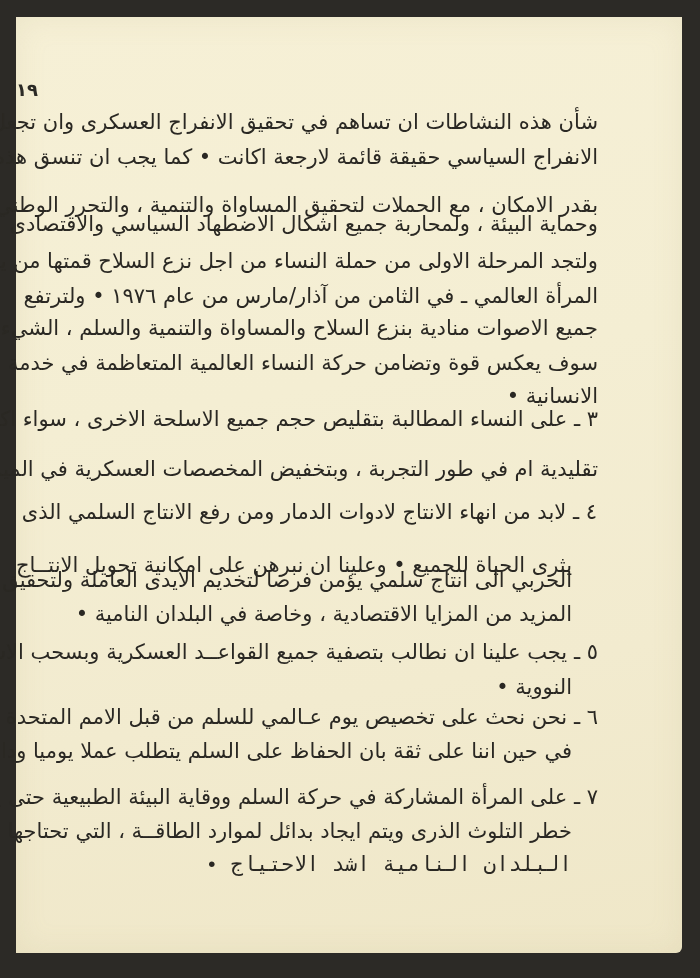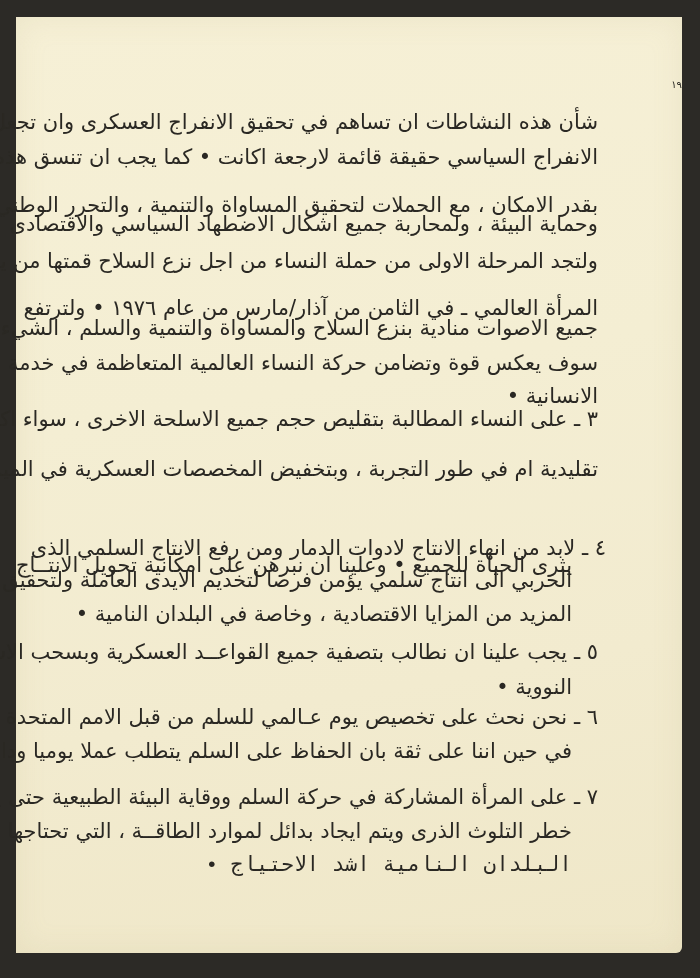--- a/index.html
+++ b/index.html
@@ -14,23 +14,24 @@
     position: absolute;
     left: 16px; top: 17px;
     width: 666px; height: 936px;
     background: linear-gradient(170deg, #f6f0d6 0%, #f4eed3 40%, #f2ebcf 70%, #efe7c8 100%);
     border-bottom-right-radius: 6px;
     box-shadow: inset 0 0 30px rgba(180,165,120,0.15);
   }
   .page-number {
     position: absolute;
     left: 0; right: 0; top: 62px;
-    text-align: right;
-    font-size: 10px;
+    text-align: left;
+    font-size: 18px;
     color: #2b2a25;
+    font-weight: bold;
   }
   .line {
     position: absolute;
     direction: rtl;
     text-align: right;
     font-size: 21px;
     color: #2a2823;
     white-space: nowrap;
     letter-spacing: 0.2px;
   }
@@ -39,27 +40,27 @@
 <body>
 
 <div class="page">
   <div class="page-number">١٩</div>
   <div id="lines">
       <div class="line" style="top: 93px; right: 84px;">شأن هذه النشاطات ان تساهم في تحقيق الانفراج العسكرى وان تجعل من</div>
       <div class="line" style="top: 128px; right: 84px;">الانفراج السياسي حقيقة قائمة لارجعة اكانت • كما يجب ان تنسق هذه النشاطات</div>
       <div class="line" style="top: 176px; right: 84px; text-align: center;">بقدر الامكان ، مع الحملات لتحقيق المساواة والتنمية ، والتحرر الوطني ،</div>
       <div class="line" style="top: 195px; right: 84px;">وحماية البيئة ، ولمحاربة جميع اشكال الاضطهاد السياسي والاقتصادى •</div>
       <div class="line" style="top: 232px; right: 84px;">ولتجد المرحلة الاولى من حملة النساء من اجل نزع السلاح قمتها من يوم</div>
-      <div class="line" style="top: 279px; right: 84px;">المرأة العالمي ـ في الثامن من آذار/مارس من عام ١٩٧٦ • ولترتفع</div>
+      <div class="line" style="top: 267px; right: 84px;">المرأة العالمي ـ في الثامن من آذار/مارس من عام ١٩٧٦ • ولترتفع</div>
       <div class="line" style="top: 299px; right: 84px;">جميع الاصوات منادية بنزع السلاح والمساواة والتنمية والسلم ، الشيء الذى</div>
       <div class="line" style="top: 334px; right: 84px;">سوف يعكس قوة وتضامن حركة النساء العالمية المتعاظمة في خدمة بقــاء</div>
       <div class="line" style="top: 367px; right: 84px; margin-left: 10px;">الانسانية •</div>
       <div class="line" style="top: 390px; right: 84px;">٣ ـ على النساء المطالبة بتقليص حجم جميع الاسلحة الاخرى ، سواء اكانت</div>
       <div class="line" style="top: 440px; right: 84px;">تقليدية ام في طور التجربة ، وبتخفيض المخصصات العسكرية في الميزانيات</div>
-      <div class="line" style="top: 483px; right: 76px; margin-top: 36px;">٤ ـ لابد من انهاء الانتاج لادوات الدمار ومن رفع الانتاج السلمي الذى</div>
+      <div class="line" style="top: 483px; right: 85px;">٤ ـ لابد من انهاء الانتاج لادوات الدمار ومن رفع الانتاج السلمي الذى</div>
       <div class="line" style="top: 518px; right: 110px; margin-top: 18px;">يثرى الحياة للجميع • وعلينا ان نبرهن على امكانية تحويل الانتــاج</div>
       <div class="line" style="top: 551px; right: 110px;">الحربي الى انتاج سلمي يؤمن فرصا لتخديم الايدى العاملة ولتحقيق</div>
       <div class="line" style="top: 585px; right: 110px;">المزيد من المزايا الاقتصادية ، وخاصة في البلدان النامية •</div>
       <div class="line" style="top: 623px; right: 84px;">٥ ـ يجب علينا ان نطالب بتصفية جميع القواعــد العسكرية وبسحب الاسلحة</div>
       <div class="line" style="top: 658px; right: 110px; margin-left: 48px;">النووية •</div>
       <div class="line" style="top: 688px; right: 84px;">٦ ـ نحن نحث على تخصيص يوم عـالمي للسلم من قبل الامم المتحدة ،</div>
       <div class="line" style="top: 722px; right: 110px;">في حين اننا على ثقة بان الحفاظ على السلم يتطلب عملا يوميا ودائما •</div>
       <div class="line" style="top: 768px; right: 84px;">٧ ـ على المرأة المشاركة في حركة السلم ووقاية البيئة الطبيعية حتى ينتهي</div>
       <div class="line" style="top: 802px; right: 110px;">خطر التلوث الذرى ويتم ايجاد بدائل لموارد الطاقــة ، التي تحتاجها</div>
       <div class="line" style="top: 835px; right: 110px; font-family: Liberation Mono, monospace;">البلدان النامية اشد الاحتياج •</div>

